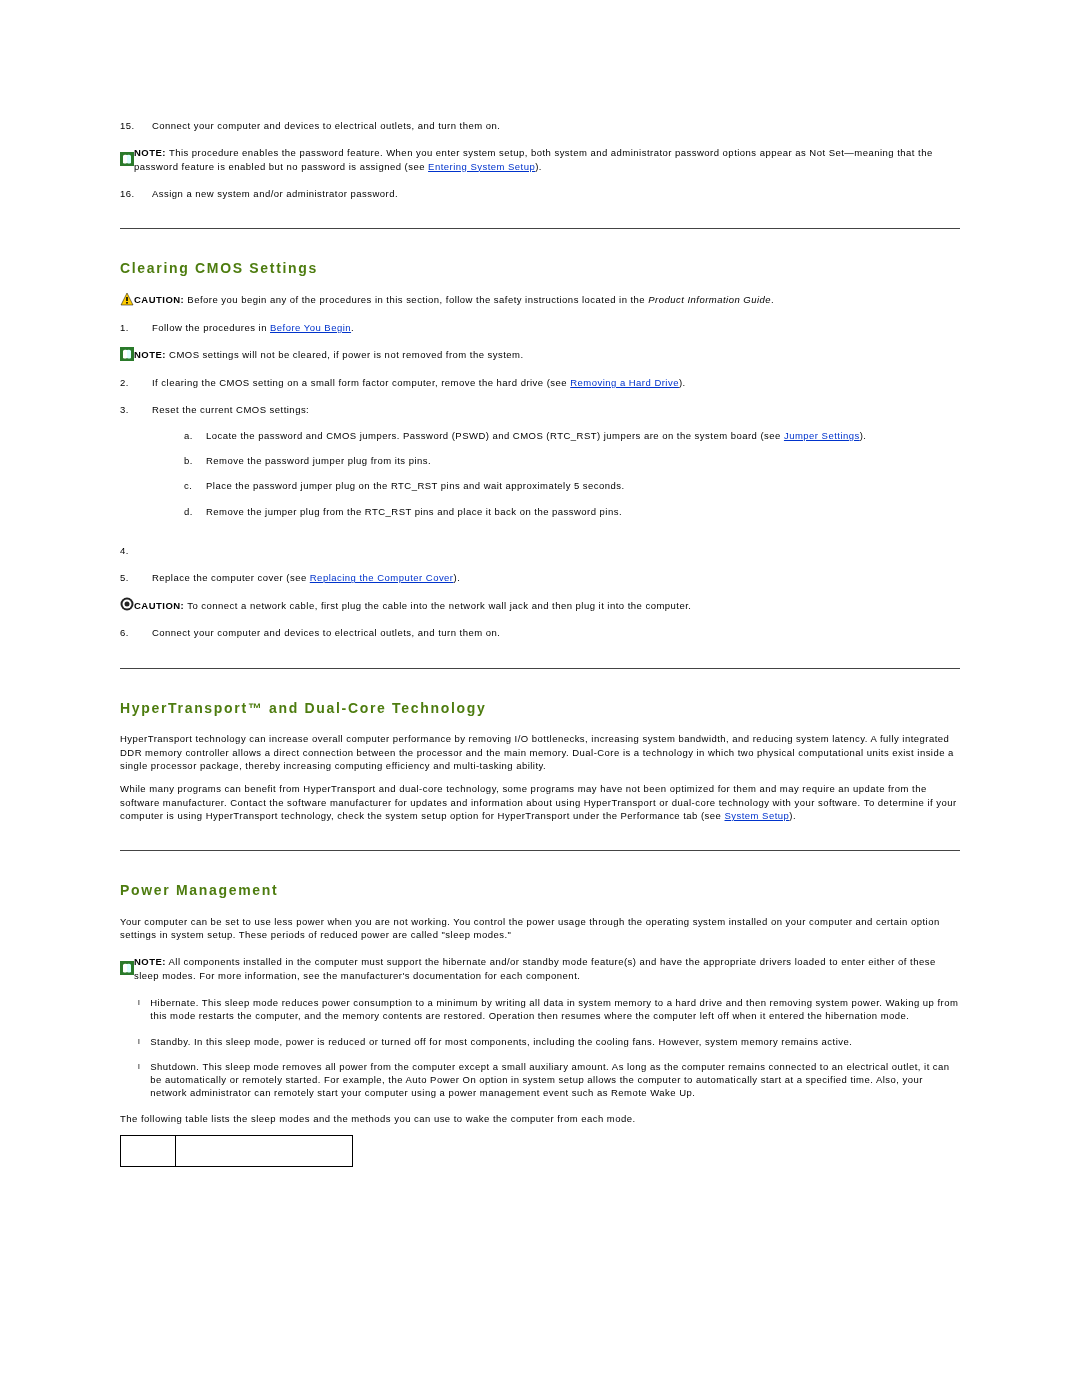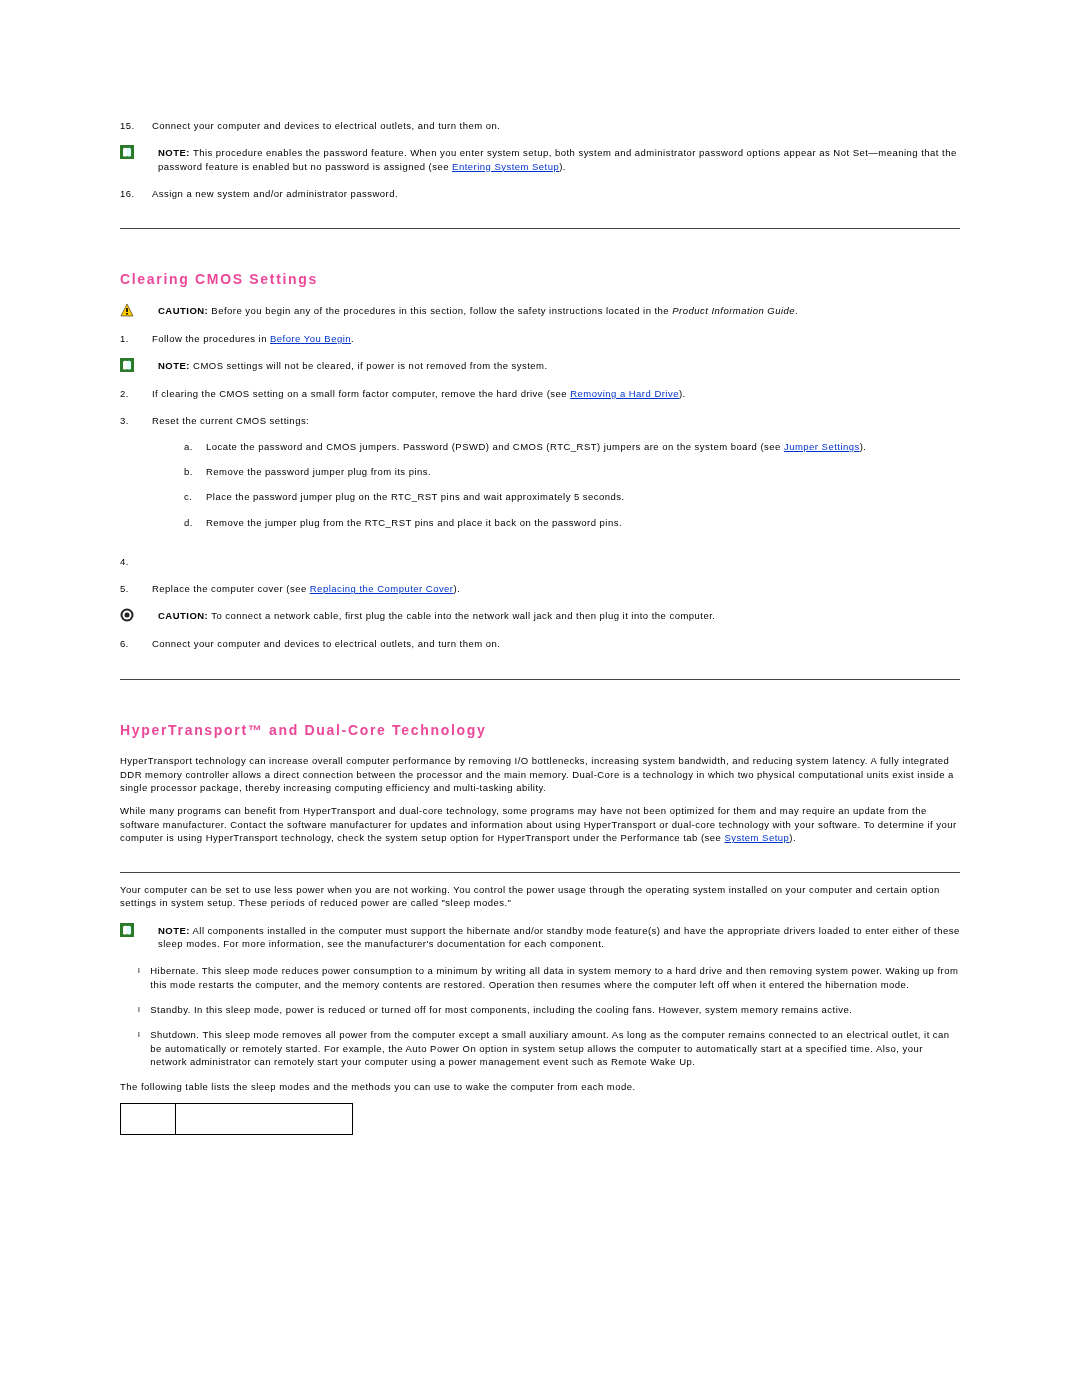--- a/index.html
+++ b/index.html
@@ -1,25 +1,25 @@
 <!DOCTYPE html>
 <html><head>
 <meta charset="utf-8">
 <style>
 html,body{margin:0;padding:0;background:#fff;color:#000;font-family:Verdana,Geneva,sans-serif;font-size:9.5px;letter-spacing:0.05em;line-height:1.4}
 .page{width:1080px;min-height:1397px;padding:105px 120px 60px;box-sizing:border-box}
-h2{color:#ec4899;font-weight:bold;font-size:14px;letter-spacing:0.12em;margin:41px 0 14px}
+h2{color:#4d7c0f;font-weight:bold;font-size:14px;letter-spacing:0.12em;margin:30px 0 14px}
 h2 .hvy{font-weight:900}
 .ol-main{list-style:none;padding:0;margin:0}
 .ol-main>li{display:flex;gap:8px;margin:14px 0}
 .ol-main>li>.num{min-width:24px;}
 .ol-sub{list-style:none;padding:0;margin:8px 0 0 32px}
 .ol-sub>li{display:flex;gap:8px;margin:12px 0}
 .ol-sub>li>.let{min-width:14px}
-.callout{display:flex;gap:24px;margin:14px 0;align-items:flex-start}
+.callout{display:flex;gap:0;margin:14px 0;align-items:center}
 .callout .icon{width:14px;height:14px;flex-shrink:0;display:block;position:relative;top:-1px}
 .callout .txt{flex:1}
 .note-label{font-weight:bold}
 a.link{color:#0033cc;text-decoration:underline}
 hr.sep{border:none;border-top:1px solid #444;margin:28px 0 0}
 p.body{margin:10px 0}
 ul.bullets{list-style:none;padding:0;margin:12px 0 0 18px}
 ul.bullets>li{display:flex;gap:10px;margin:12px 0}
 ul.bullets>li::before{content:"l";font-family:sans-serif;font-size:8px;color:#000;position:relative;top:1px}
 .note-icon svg,.caution-icon svg,.notice-icon svg{display:block}
@@ -158,20 +158,21 @@
 
 <hr class="sep">
 
 <h2><span class="hvy">HyperTransport™ and Dual</span><span>-Core Technology</span></h2>
 
 <p class="body">HyperTransport technology can increase overall computer performance by removing I/O bottlenecks, increasing system bandwidth, and reducing system latency. A fully integrated DDR memory controller allows a direct connection between the processor and the main memory. Dual-Core is a technology in which two physical computational units exist inside a single processor package, thereby increasing computing efficiency and multi-tasking ability.</p>
 <p class="body"><span>While many programs can benefit from HyperTransport and dual-core technology, some programs may have not been optimized for them and may require an update from the software manufacturer. Contact the software manufacturer for updates and information about using HyperTransport or dual-core technology with your software. To determine if your computer is using HyperTransport technology, check the system setup option for HyperTransport under the Performance tab (see </span><a class="link" href="#">System Setup</a><span>).</span></p>
 
 <hr class="sep">
 
+<h2>Power Management</h2>
 
 <p class="body">Your computer can be set to use less power when you are not working. You control the power usage through the operating system installed on your computer and certain option settings in system setup. These periods of reduced power are called "sleep modes."</p>
 
 <div class="callout">
   <span class="icon note-icon">
     <svg viewBox="0 0 14 14">
           <rect x="0" y="0" width="14" height="14" fill="#2a7a2a"></rect>
           <path d="M3 4 Q4 2 7 3 L7 11 Q5 12 3 11 Z" fill="#fff"></path>
           <path d="M7 3 Q10 2 11 4 L11 11 Q9 12 7 11 Z" fill="#dff"></path>
         </svg>

